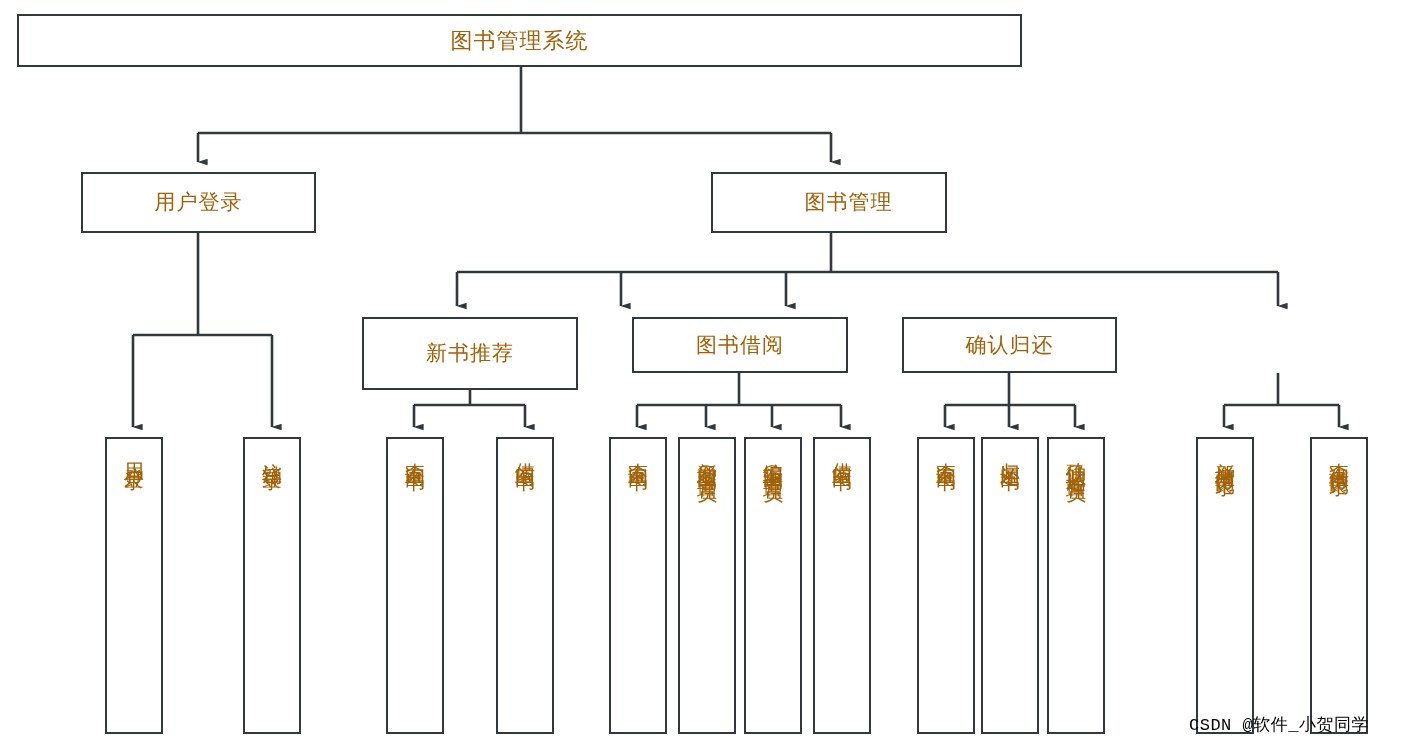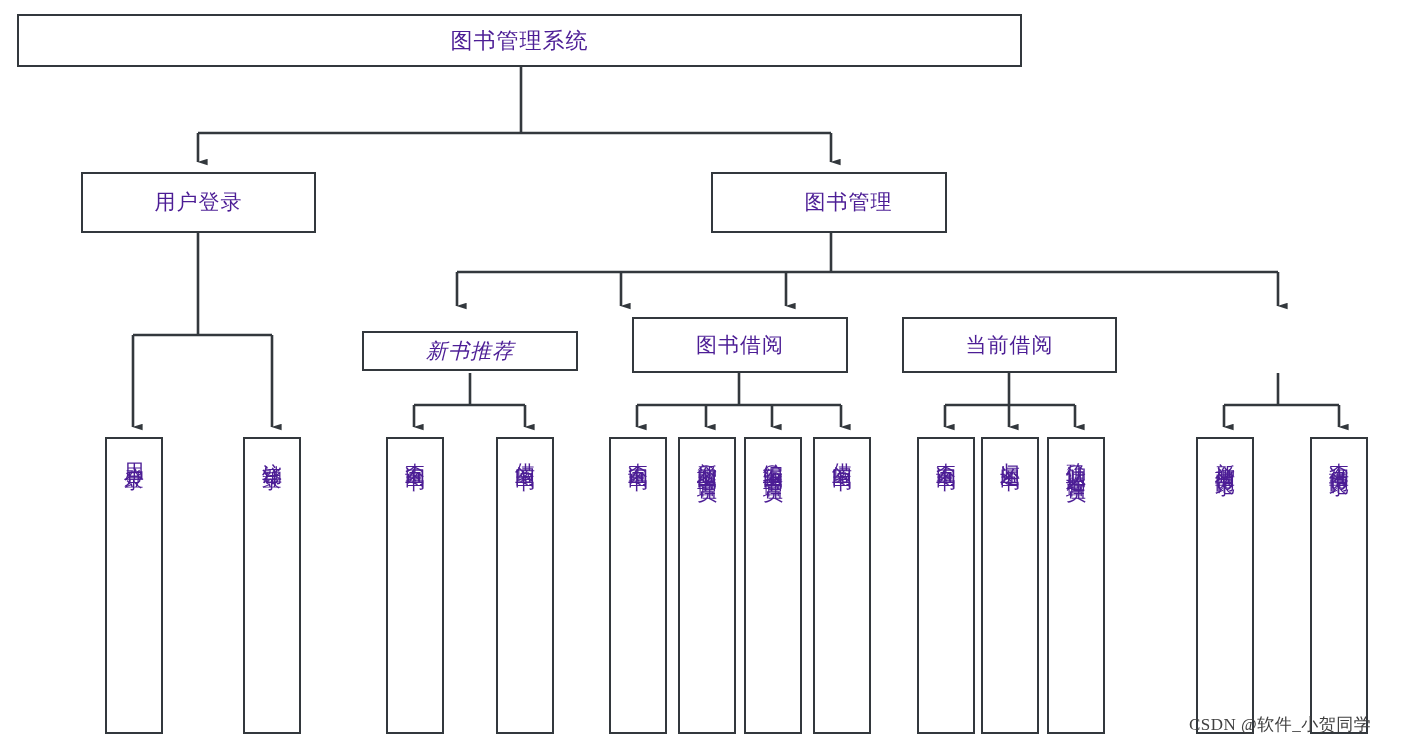--- a/index.html
+++ b/index.html
@@ -28,21 +28,21 @@
     border:2px solid #33383d;
     display:flex;
     align-items:center;
     justify-content:center;
     z-index:2;
   }
   .node .label{
     font-size:21px;
     line-height:1.18;
     letter-spacing:1px;
-    color:#4c1d95;
+    color:#a16207;
     text-align:center;
     white-space:nowrap;
   }
   .node.root .label{font-size:22px;}
   .node.vert{
     align-items:flex-start;
     padding-top:8px;
   }
   .node.vert .label{
     writing-mode:vertical-rl;
@@ -51,25 +51,25 @@
     line-height:1.05;
     letter-spacing:3px;
     white-space:nowrap;
     margin:0 auto;
   }
   .watermark{
     position:absolute;
     left:1189px;
     top:713px;
     font-size:17px;
-    color:#404040;
+    color:#000000;
     letter-spacing:0.5px;
     white-space:nowrap;
     z-index:5;
-    font-family:Liberation Serif, serif;
+    font-family:Liberation Mono, monospace;
   }
 </style>
 </head>
 <body>
 
 <div id="canvas">
 
   <svg id="edges" viewBox="0 0 1405 747" xmlns="http://www.w3.org/2000/svg">
     <defs>
       <marker id="arrow" markerWidth="10" markerHeight="11" refX="3.2" refY="9.6" orient="auto" markerUnits="userSpaceOnUse">
@@ -125,28 +125,28 @@
     <span class="label">图书管理系统</span>
   </div>
 
   <div class="node" style="left:81px;top:172px;width:235px;height:61px;">
     <span class="label">用户登录</span>
   </div>
   <div class="node" style="left:711px;top:172px;width:236px;height:61px;padding-left:39px;">
     <span class="label">图书管理</span>
   </div>
 
-  <div class="node" style="left:362px;top:331px;width:216px;height:40px;font-style:italic;">
+  <div class="node" style="left:362px;top:317px;width:216px;height:73px;">
     <span class="label">新书推荐</span>
   </div>
   <div class="node" style="left:632px;top:317px;width:216px;height:56px;justify-content:center;">
     <span class="label">图书借阅</span>
   </div>
   <div class="node" style="left:902px;top:317px;width:215px;height:56px;">
-    <span class="label">当前借阅</span>
+    <span class="label">确认归还</span>
   </div>
 
   <div class="node vert" style="left:105px;top:437px;width:58px;height:297px;">
     <span class="label">用户登录</span>
   </div>
   <div class="node vert" style="left:243px;top:437px;width:58px;height:297px;">
     <span class="label">注销登录</span>
   </div>
 
   <div class="node vert" style="left:386px;top:437px;width:58px;height:297px;">

